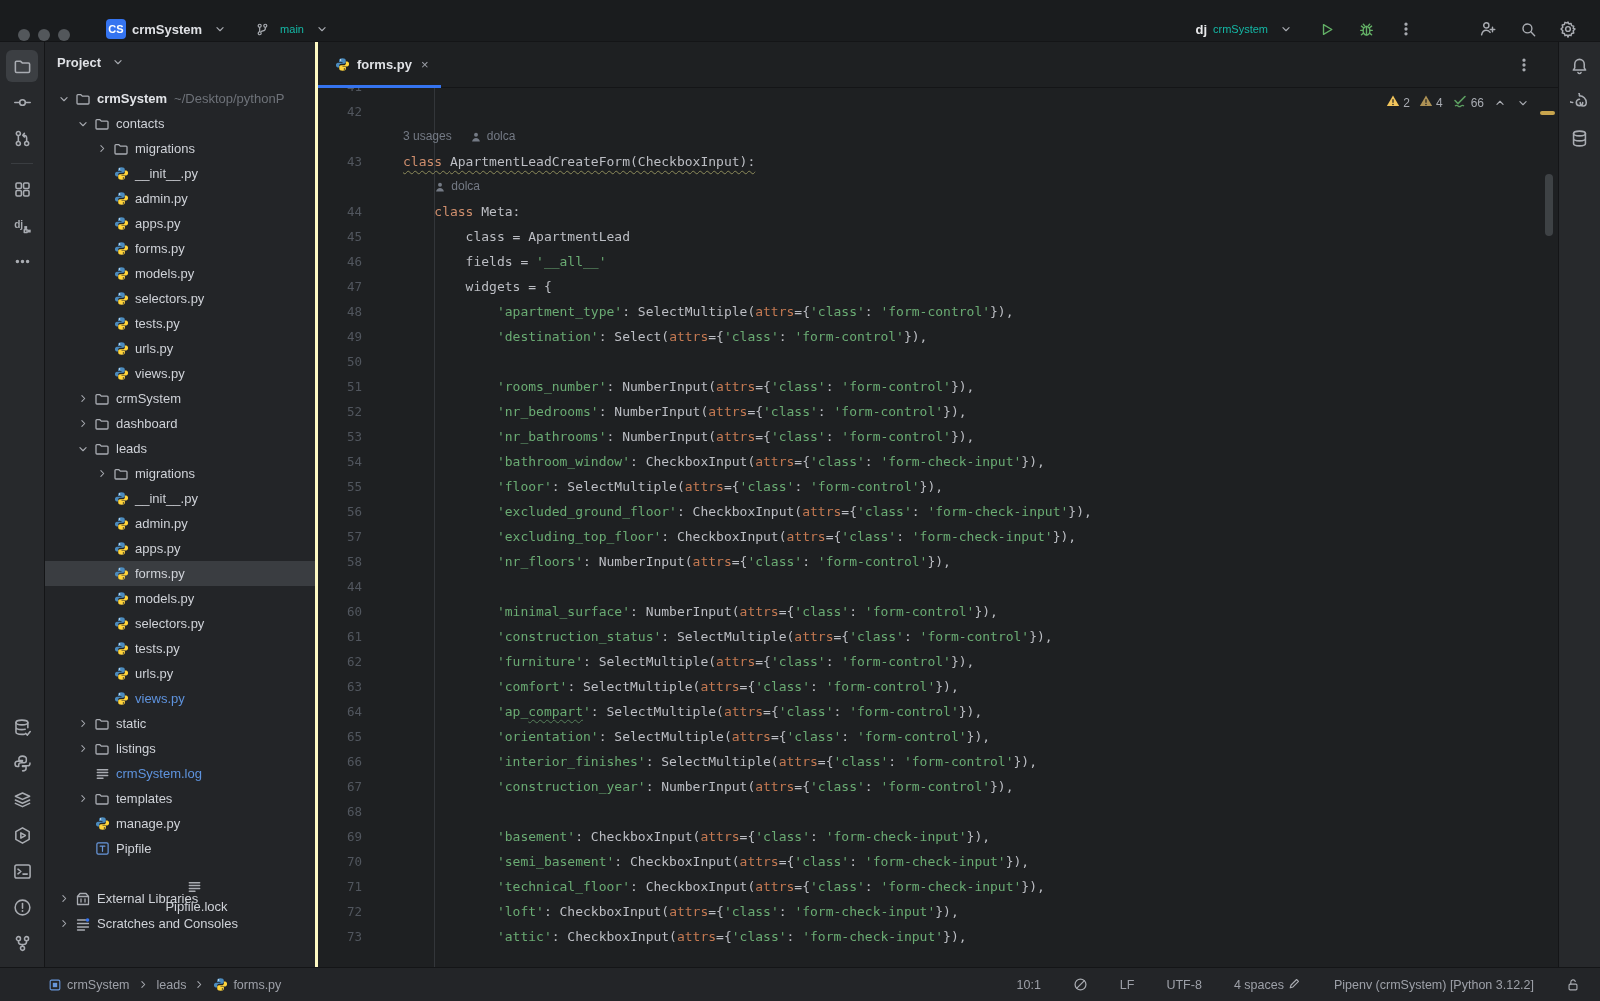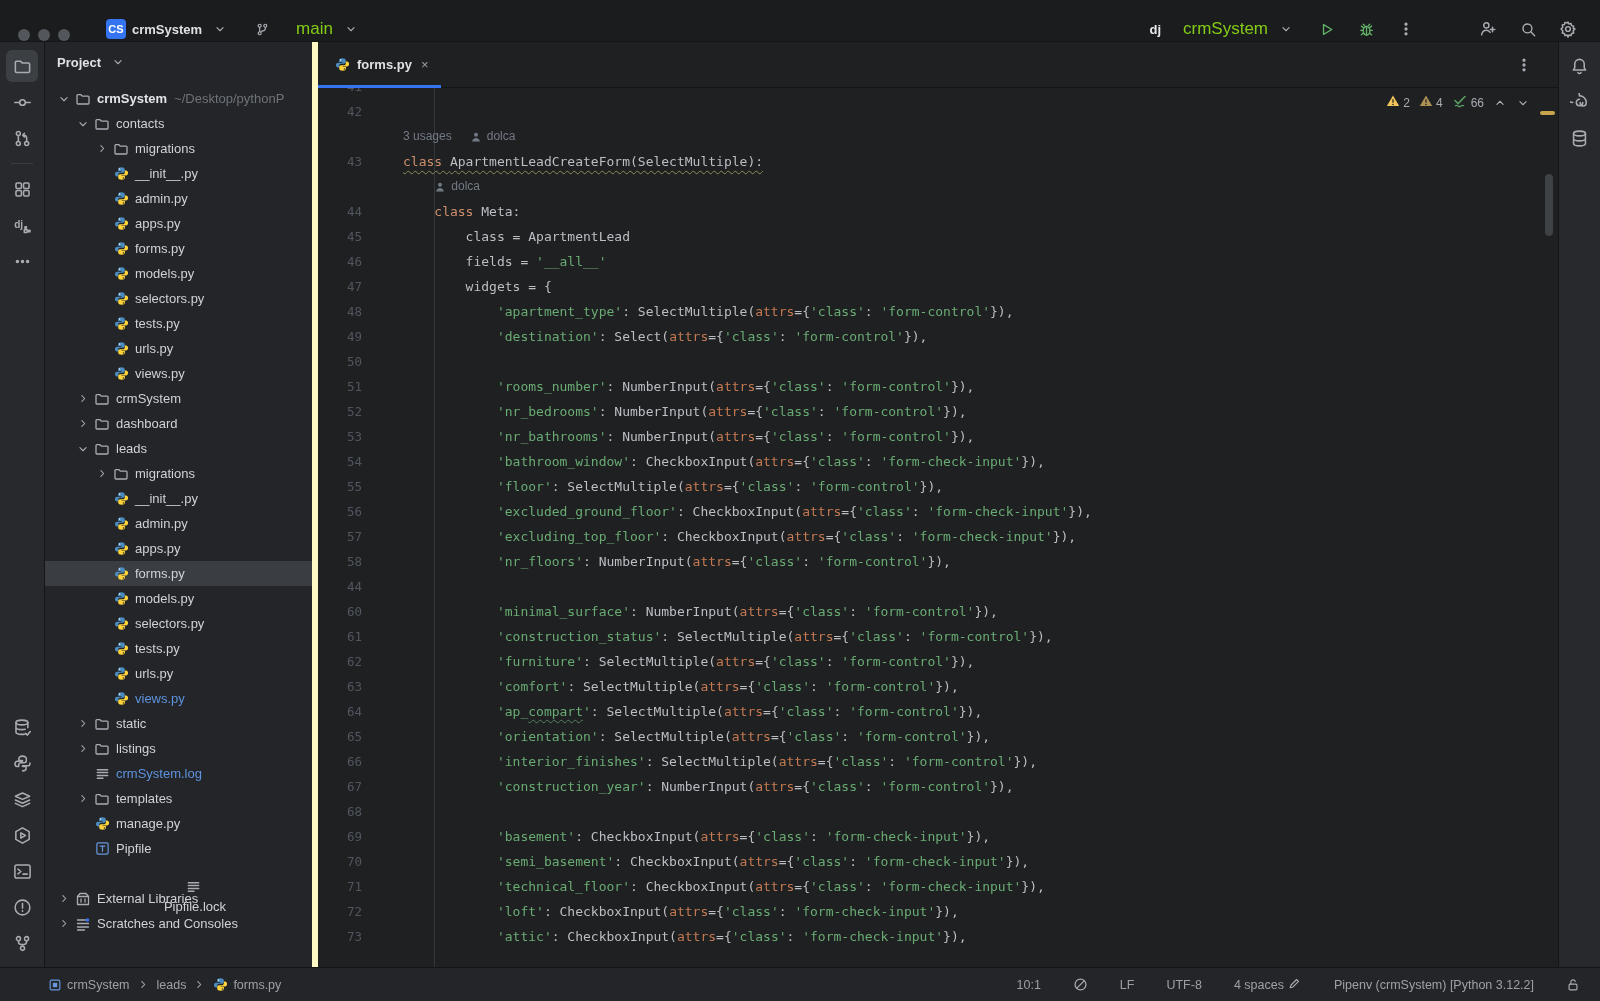--- a/index.html
+++ b/index.html
@@ -10,41 +10,41 @@
 
   
   .titlebar { height:42px; background:#1A1C1E; display:flex; align-items:flex-end;
               border-bottom:1px solid #141517; flex:0 0 42px; }
   .traffic { display:flex; gap:8px; margin-left:18px; }
   .traffic span { width:12px; height:12px; border-radius:50%; background:#53575B; display:block; }
   .tb-group { display:flex; align-items:center; gap:6px; margin-left:36px; }
   .badge { width:20px; height:20px; border-radius:4px; background:#3574F0; color:#fff;
            font-size:11px; font-weight:bold; display:flex; align-items:center; justify-content:center; }
   .tb-label { font-size:13px; font-weight:600; color:#DFE1E5; }
-  .tb-plain { font-size:17px; color:#84cc16;margin-left:16px; }
+  .tb-plain { font-size:11px; color:#14b8a6; }
   .tb-right { margin-left:auto; display:flex; align-items:center; gap:16px; margin-right:20px; }
   .dj { font-weight:bold; font-size:13px; color:#E8E9EB; }
   .icon-btn { width:24px; height:24px; display:flex; align-items:center; justify-content:center;
               border-radius:4px; cursor:default; }
   .icon-btn svg { display:block; }
   .spacer24 { width:26px; }
 
   
   .main { flex:1 1 auto; display:flex; min-height:0; }
   .stripe { width:45px; background:#27292C; display:flex; flex-direction:column; align-items:center;
             padding:8px 0; gap:4px; }
   .stripe.left { border-right:1px solid #141517; }
   .stripe.right { border-left:1px solid #141517; width:42px; }
   .stripe .icon-btn { width:32px; height:32px; border-radius:6px; }
   .stripe .icon-btn.active { background:#3C3F43; }
   .stripe .flex-gap { flex:1 1 auto; }
   .stripe .sep { height:1px; width:22px; background:#3A3D41; margin:5px 0; }
 
   
-  .project { width:273px; background:#232528; border-right:6px solid #fef9c3;
+  .project { width:273px; background:#232528; border-right:3px solid #fef9c3;
              display:flex; flex-direction:column; }
   .project-header { height:40px; display:flex; align-items:center; padding:0 12px; gap:5px; flex:0 0 40px; }
   .project-header .ttl { font-weight:700; font-size:13px; color:#DFE1E5; }
   .tree { flex:1 1 auto; overflow:hidden; padding-top:4px; }
   .trow { height:25px; display:flex; align-items:center; font-size:13px; color:#CFD2D8;
           white-space:nowrap; cursor:default; }
   .trow.selected { background:#3A3D41; }
   .trow .chev { width:18px; flex:0 0 18px; display:flex; justify-content:center; }
   .trow .ticon { width:20px; flex:0 0 20px; display:flex; justify-content:center; }
   .trow .lbl { margin-left:4px; }
@@ -723,21 +723,21 @@
 
       <div class="code-wrap">
         <div class="indent-guide"></div>
         <div class="code-lines" id="code-lines">
             <div class="cl"><span class="num">41</span><span class="ctext"><span></span></span></div>
             <div class="cl"><span class="num">42</span><span class="ctext"><span></span></span></div>
             <div class="cl"><span class="num"></span><span class="ctext inlay" style="padding-left: 41px;"><span>3 usages</span><span style="width: 8px;"></span><span style="display: inline-flex;"><svg width="12" height="12" viewBox="0 0 16 16" fill="none" stroke="#A9ACB2" stroke-width="1.3" stroke-linecap="round" stroke-linejoin="round">
                     <circle cx="8" cy="5" r="2.6" fill="#747A85" stroke="none"></circle>
                     <path d="M2.8 14c.6-3 2.6-4.6 5.2-4.6s4.6 1.6 5.2 4.6z" fill="#747A85" stroke="none"></path>
                   </svg></span><span>dolca</span></span></div>
-            <div class="cl"><span class="num">43</span><span class="ctext"><span class="warnline"><span class="seg-k">class </span><span class="seg-p">ApartmentLeadCreateForm(SelectMultiple):</span></span></span></div>
+            <div class="cl"><span class="num">43</span><span class="ctext"><span class="warnline"><span class="seg-k">class </span><span class="seg-p">ApartmentLeadCreateForm(CheckboxInput):</span></span></span></div>
             <div class="cl"><span class="num"></span><span class="ctext inlay" style="padding-left: 72.32px;"><span style="display: inline-flex;"><svg width="12" height="12" viewBox="0 0 16 16" fill="none" stroke="#A9ACB2" stroke-width="1.3" stroke-linecap="round" stroke-linejoin="round">
                     <circle cx="8" cy="5" r="2.6" fill="#747A85" stroke="none"></circle>
                     <path d="M2.8 14c.6-3 2.6-4.6 5.2-4.6s4.6 1.6 5.2 4.6z" fill="#747A85" stroke="none"></path>
                   </svg></span><span>dolca</span></span></div>
             <div class="cl"><span class="num">44</span><span class="ctext"><span><span class="seg-p">    </span><span class="seg-k">class </span><span class="seg-p">Meta:</span></span></span></div>
             <div class="cl"><span class="num">45</span><span class="ctext"><span><span class="seg-p">        class = ApartmentLead</span></span></span></div>
             <div class="cl"><span class="num">46</span><span class="ctext"><span><span class="seg-p">        fields = </span><span class="seg-s">'__all__'</span></span></span></div>
             <div class="cl"><span class="num">47</span><span class="ctext"><span><span class="seg-p">        widgets = {</span></span></span></div>
             <div class="cl"><span class="num">48</span><span class="ctext"><span><span class="seg-p">            </span><span class="seg-s">'apartment_type'</span><span class="seg-p">: SelectMultiple(</span><span class="seg-a">attrs</span><span class="seg-p">={</span><span class="seg-s">'class'</span><span class="seg-p">: </span><span class="seg-s">'form-control'</span><span class="seg-p">}),</span></span></span></div>
             <div class="cl"><span class="num">49</span><span class="ctext"><span><span class="seg-p">            </span><span class="seg-s">'destination'</span><span class="seg-p">: Select(</span><span class="seg-a">attrs</span><span class="seg-p">={</span><span class="seg-s">'class'</span><span class="seg-p">: </span><span class="seg-s">'form-control'</span><span class="seg-p">}),</span></span></span></div>

